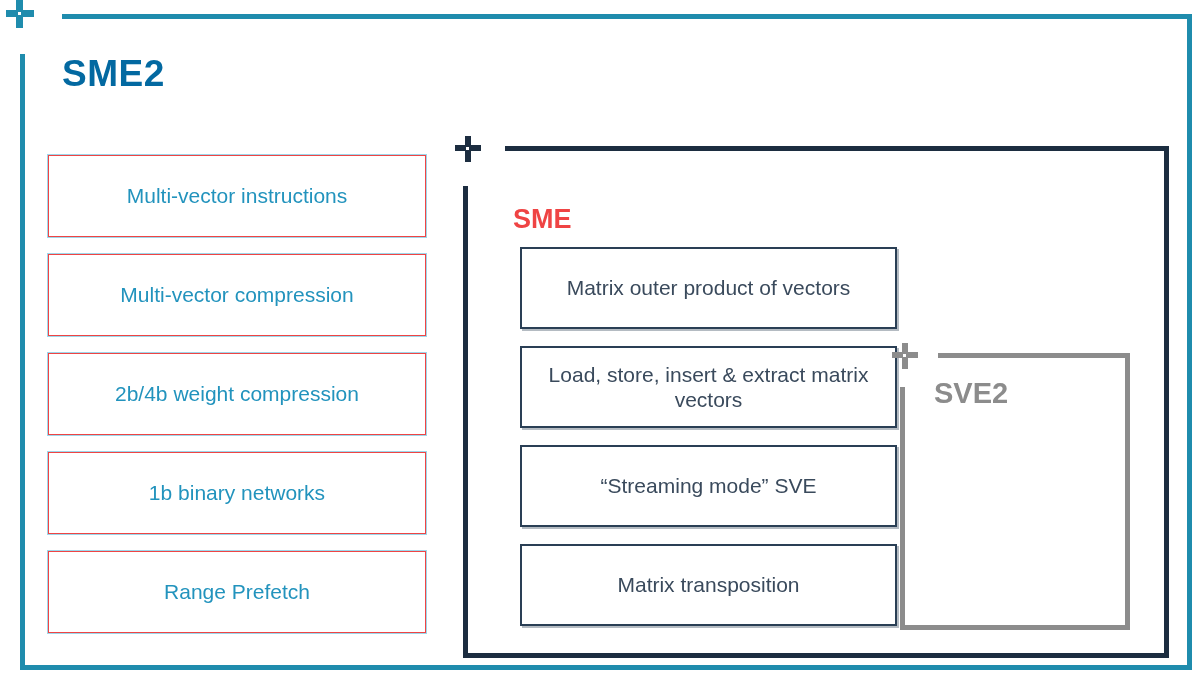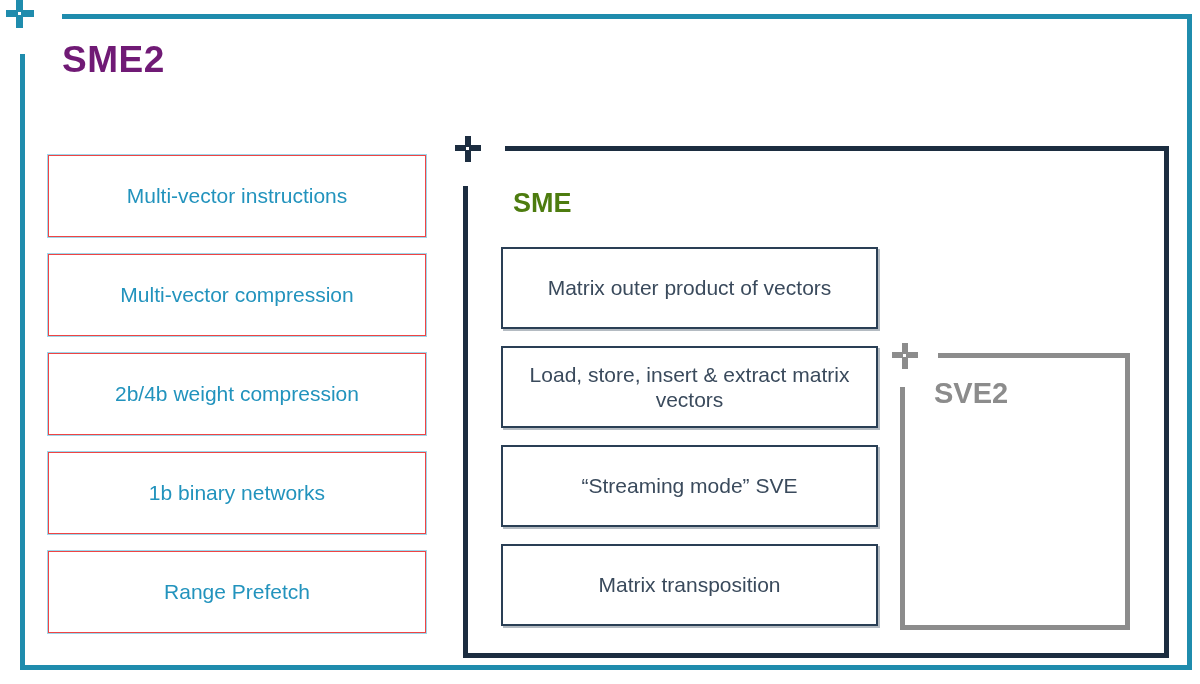--- a/index.html
+++ b/index.html
@@ -87,24 +87,24 @@
     color: #1f8cad;
   }
   #sme2-plus .bar-h { left: 0; top: 10px; width: 28px; height: 7px; }
   #sme2-plus .bar-v { left: 10px; top: 0; width: 7px; height: 28px; }
   #sme2-plus .dot   { left: 12px; top: 12px; width: 3px; height: 3px; }
 
   
   #sme2-title {
     position: absolute;
     left: 62px;
-    top: 41px;
+    top: 55px;
     font-size: 37px;
     font-weight: bold;
-    color: #701a75;
+    color: #0369a1;
     letter-spacing: 0.5px;
     line-height: 1;
   }
 
   
   #sme2-features {
     position: absolute;
     left: 48px;
     top: 155px;
     width: 378px;
@@ -167,24 +167,24 @@
     height: 26px;
     color: #1c2d40;
   }
   #sme-plus .bar-h { left: 0; top: 9px; width: 26px; height: 6px; }
   #sme-plus .bar-v { left: 10px; top: 0; width: 6px; height: 26px; }
   #sme-plus .dot   { left: 11px; top: 11px; width: 3px; height: 3px; }
 
   #sme-title {
     position: absolute;
     left: 50px;
-    top: 44px;
+    top: 60px;
     font-size: 27px;
     font-weight: bold;
-    color: #4d7c0f;
+    color: #ef4444;
     line-height: 1;
   }
 
   
   #sme-features {
     position: absolute;
     left: 38px;
     top: 101px;
     width: 377px;
   }
@@ -197,20 +197,21 @@
     box-shadow: 2px 2px 0 0 rgba(40, 60, 80, 0.35);
     background: #ffffff;
     display: flex;
     align-items: center;
     justify-content: center;
     text-align: center;
     color: #3a4a5c;
     font-size: 21px;
     line-height: 1.2;
     padding: 0 12px;
+    margin-left: 19px;
   }
 
   
   #sve2-frame {
     left: 900px;
     top: 353px;
     width: 230px;
     height: 277px;
     color: #8c8c8c;
   }

